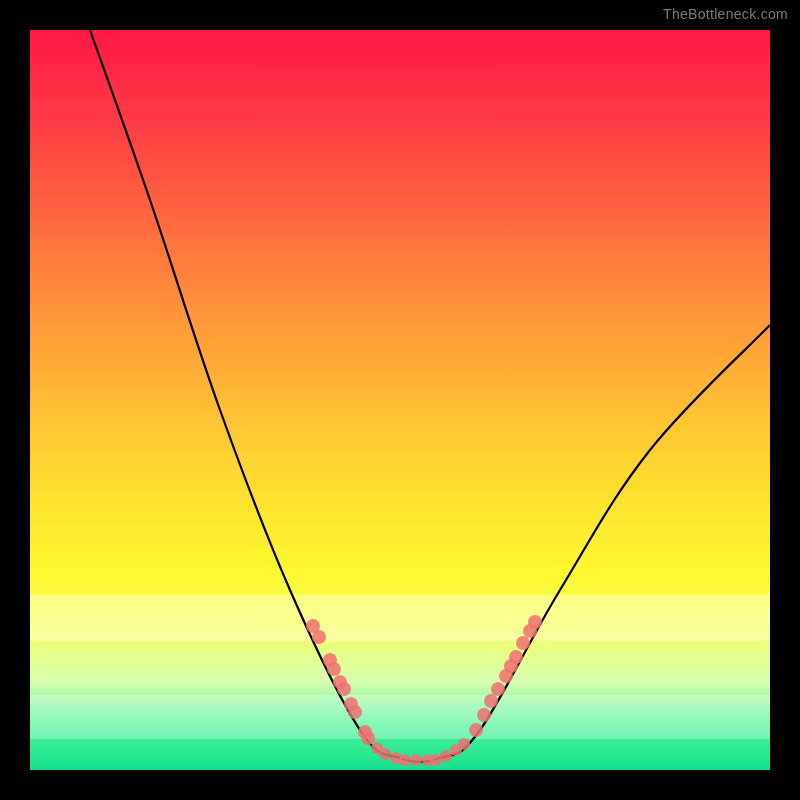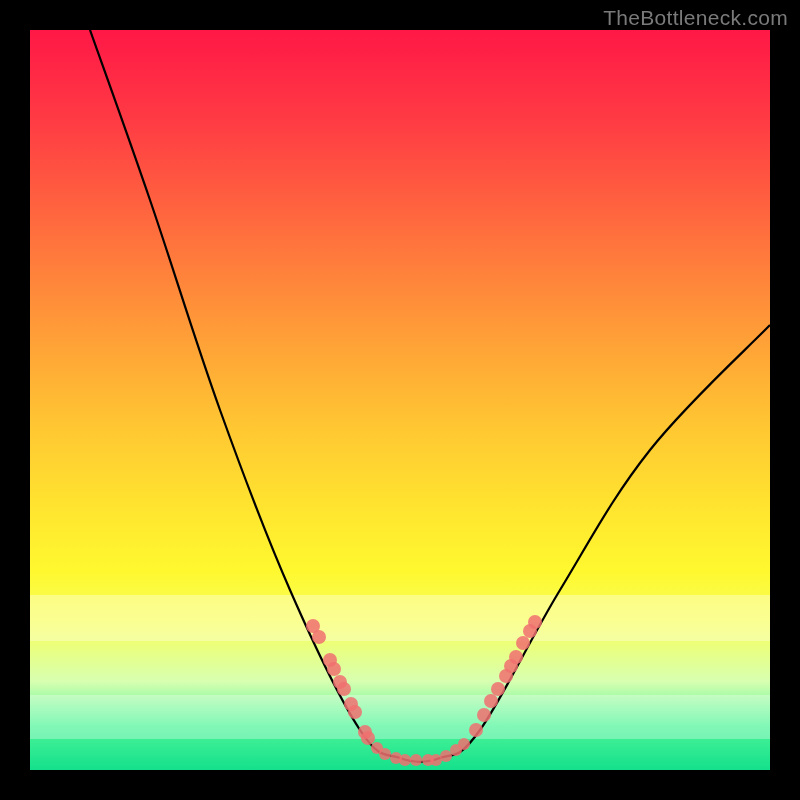--- a/index.html
+++ b/index.html
@@ -35,21 +35,21 @@
     left: 30px;
     width: 740px;
     pointer-events: none;
   }
   .wash-1 { top: 595px; height: 46px; background: rgba(255,255,230,0.40); }
   .wash-2 { top: 695px; height: 44px; background: rgba(255,255,255,0.30); }
   .watermark {
     position: absolute;
     right: 12px;
     top: 6px;
-    font-size: 21px;
+    font-size: 14px;
     font-weight: 400;
     color: #7a7a7a;
     letter-spacing: 0.3px;
   }
   svg.curve {
     position: absolute;
     left: 30px;
     top: 30px;
     width: 740px;
     height: 740px;

